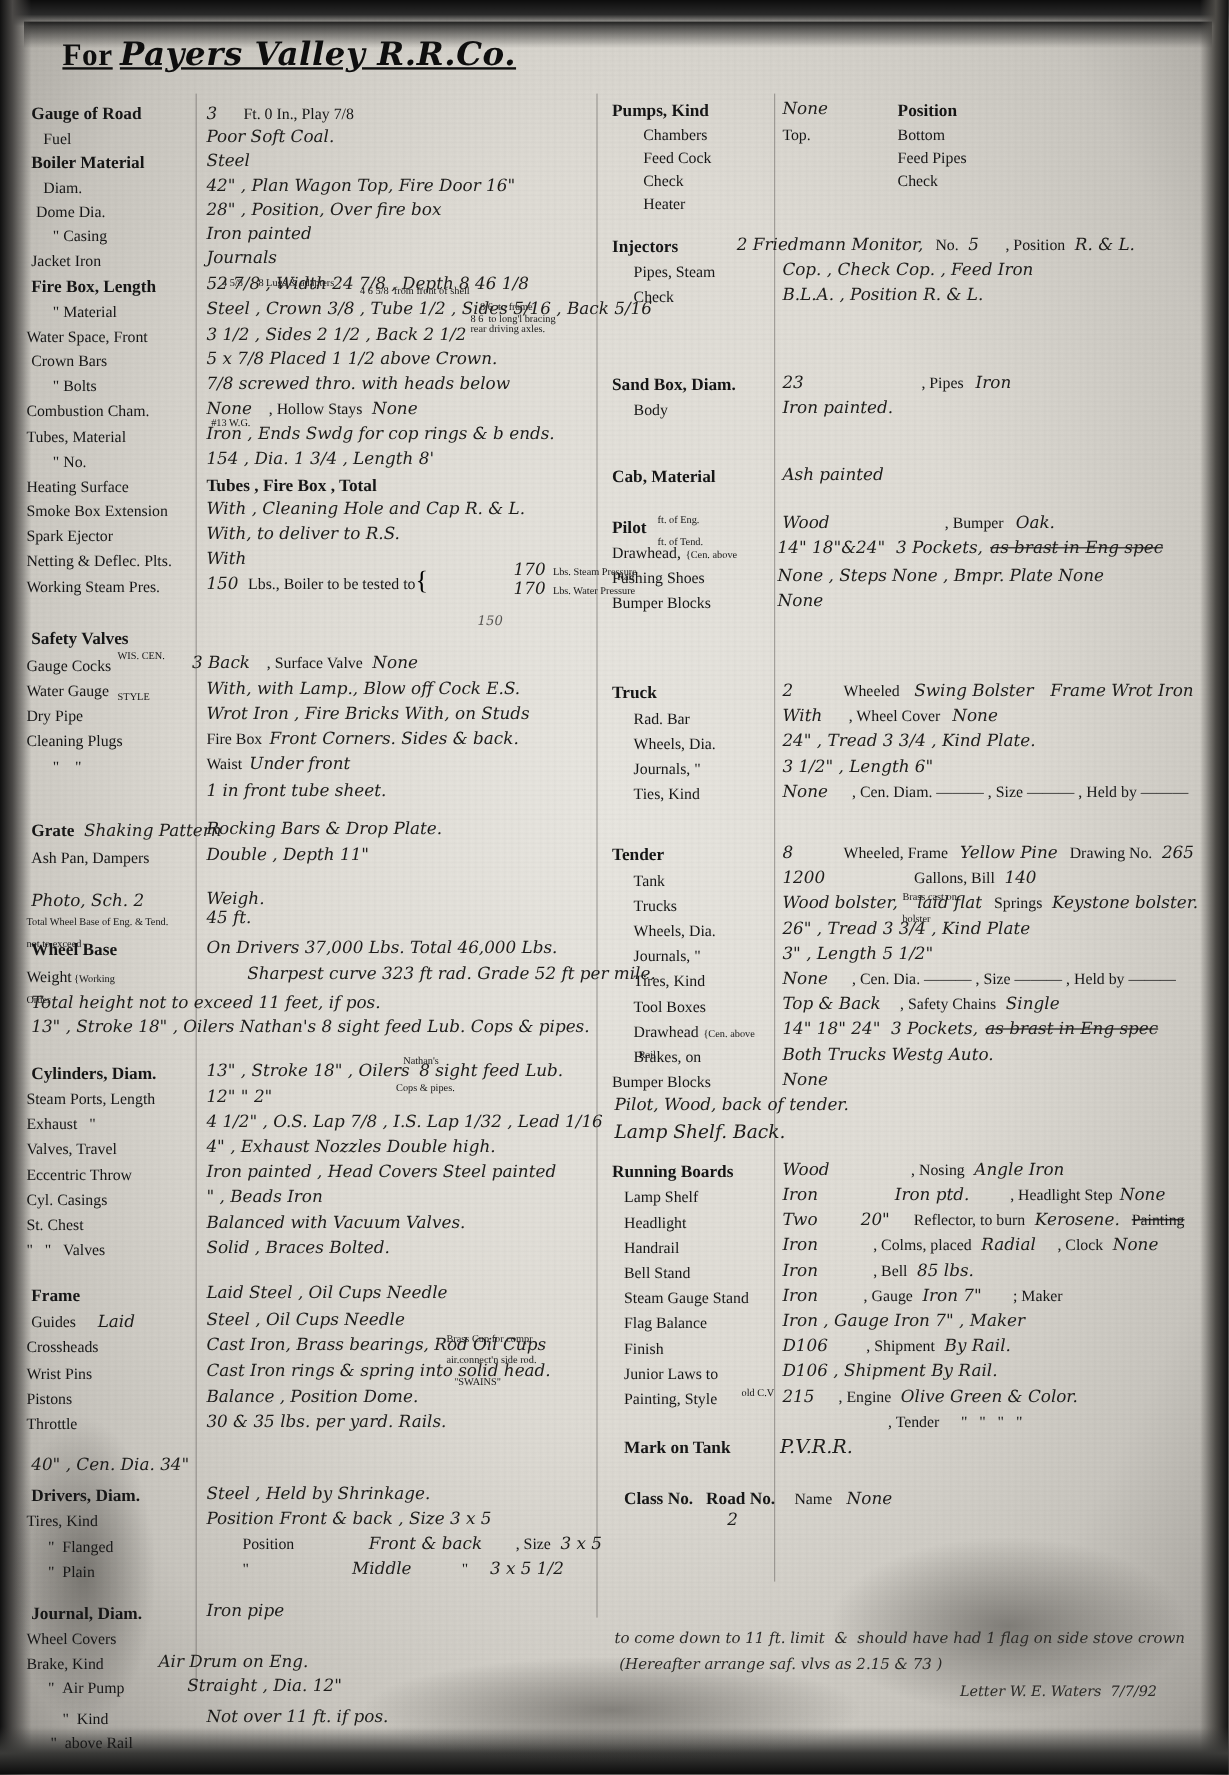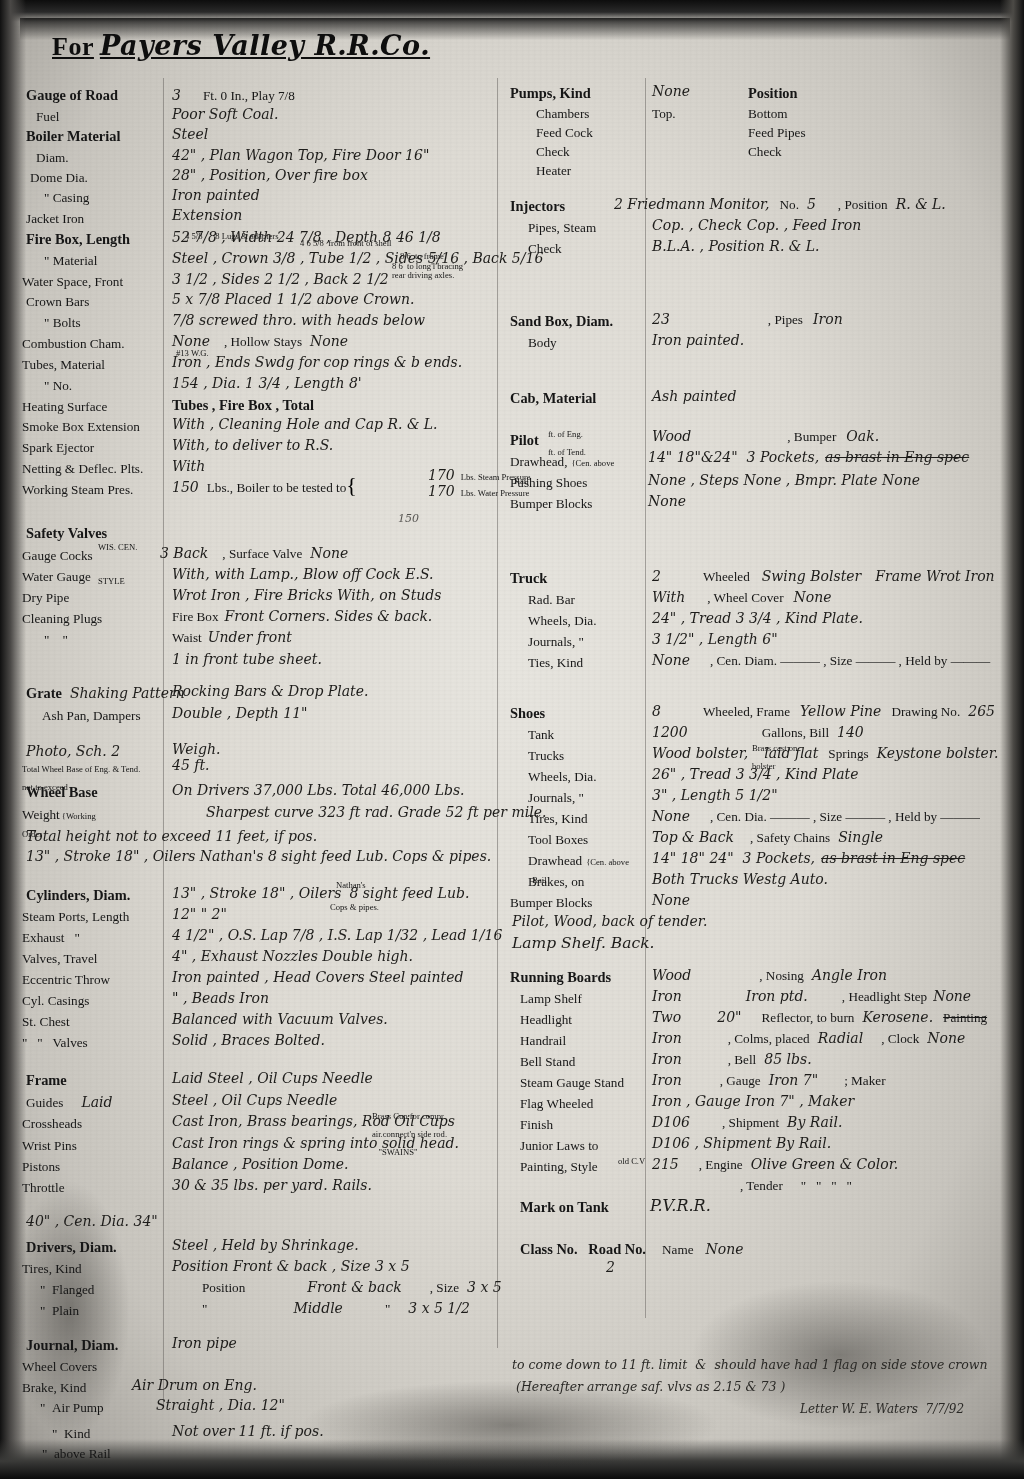--- a/index.html
+++ b/index.html
@@ -122,21 +122,21 @@
   <div class="row" style="left:36px;top:148px;"><span class="lbl">Diam.</span></div>
   <div class="row" style="left:172px;top:146px;"><span class="val">42" , Plan Wagon Top, Fire Door 16"</span></div>
 
   <div class="row" style="left:30px;top:168px;"><span class="lbl">Dome Dia.</span></div>
   <div class="row" style="left:172px;top:166px;"><span class="val">28" , Position, Over fire box</span></div>
 
   <div class="row" style="left:44px;top:188px;"><span class="lbl">"    Casing</span></div>
   <div class="row" style="left:172px;top:186px;"><span class="val">Iron painted</span></div>
 
   <div class="row" style="left:26px;top:209px;"><span class="lbl">Jacket Iron</span></div>
-  <div class="row" style="left:172px;top:206px;"><span class="val">Extension</span></div>
+  <div class="row" style="left:172px;top:206px;"><span class="val">Journals</span></div>
   <div class="row" style="left:185px;top:225px;"><span class="lbl xs">4&nbsp;5/8&nbsp;&nbsp;&nbsp;&nbsp;&nbsp;&nbsp;8 Lugs &amp; adapters</span></div>
   <div class="row" style="left:300px;top:232px;"><span class="lbl xs">4&nbsp;6&nbsp;5/8&nbsp;&nbsp;from front of shell</span></div>
 
   <div class="row" style="left:26px;top:230px;"><span class="lbl b">Fire Box, Length</span></div>
   <div class="row" style="left:172px;top:228px;"><span class="val">52 7/8 , Width 24 7/8 , Depth 8 46 1/8</span></div>
 
   <div class="row" style="left:44px;top:251px;"><span class="lbl">"      Material</span></div>
   <div class="row" style="left:172px;top:249px;"><span class="val">Steel , Crown 3/8 , Tube 1/2 , Sides 5/16 , Back 5/16</span></div>
   <div class="row" style="left:400px;top:245px;"><span class="lbl xs">8 6&nbsp;&nbsp;to frame</span></div>
   <div class="row" style="left:392px;top:255px;"><span class="lbl xs">8 6 &nbsp;to long'l bracing</span></div>
@@ -195,21 +195,21 @@
   <div class="row" style="left:22px;top:609px;"><span class="lbl">Cleaning Plugs</span></div>
   <div class="row" style="left:172px;top:607px;"><span class="lbl">Fire Box</span><span class="val" style="margin-left:6px;">Front Corners. Sides &amp; back.</span></div>
 
   <div class="row" style="left:44px;top:630px;"><span class="lbl">"&nbsp;&nbsp;&nbsp;&nbsp;"</span></div>
   <div class="row" style="left:172px;top:628px;"><span class="lbl">Waist</span><span class="val" style="margin-left:6px;">Under front</span></div>
   <div class="row" style="left:172px;top:650px;"><span class="val">1 in front tube sheet.</span></div>
 
   <div class="row" style="left:26px;top:684px;"><span class="lbl b">Grate</span><span class="val" style="margin-left:8px;">Shaking Pattern</span></div>
   <div class="row" style="left:172px;top:682px;"><span class="val">Rocking Bars &amp; Drop Plate.</span></div>
 
-  <div class="row" style="left:26px;top:706px;margin-left:16px;"><span class="lbl">Ash Pan, Dampers</span></div>
+  <div class="row" style="left:26px;top:706px;"><span class="lbl">Ash Pan, Dampers</span></div>
   <div class="row" style="left:172px;top:704px;"><span class="val">Double , Depth 11"</span></div>
 
   <div class="row" style="left:26px;top:742px;"><span class="val">Photo, Sch. 2</span></div>
   <div class="row" style="left:172px;top:740px;"><span class="val">Weigh.</span></div>
   <div class="row" style="left:22px;top:758px;"><span class="lbl xs">Total Wheel Base of Eng. &amp; Tend.<br>not to exceed</span></div>
   <div class="row" style="left:172px;top:756px;"><span class="val">45 ft.</span></div>
 
   <div class="row" style="left:26px;top:783px;"><span class="lbl b">Wheel Base</span></div>
   <div class="row" style="left:172px;top:781px;"><span class="val">On Drivers 37,000 Lbs.      Total 46,000 Lbs.</span></div>
 
@@ -350,21 +350,21 @@
 
   <div class="row" style="left:528px;top:611px;"><span class="lbl">Wheels, Dia.</span></div>
   <div class="row" style="left:652px;top:609px;"><span class="val">24" , Tread 3 3/4 , Kind Plate.</span></div>
 
   <div class="row" style="left:528px;top:632px;"><span class="lbl">Journals, "</span></div>
   <div class="row" style="left:652px;top:630px;"><span class="val">3 1/2" , Length 6"</span></div>
 
   <div class="row" style="left:528px;top:653px;"><span class="lbl">Ties, Kind</span></div>
   <div class="row" style="left:652px;top:651px;"><span class="val">None</span><span class="lbl" style="margin-left:20px;">, Cen. Diam. ——— , Size ——— , Held by ———</span></div>
 
-  <div class="row" style="left:510px;top:704px;"><span class="lbl b">Shoes</span></div>
+  <div class="row" style="left:510px;top:704px;"><span class="lbl b">Tender</span></div>
   <div class="row" style="left:652px;top:702px;"><span class="val">8</span><span class="lbl" style="margin-left:42px;">Wheeled, Frame</span><span class="val" style="margin-left:10px;">Yellow Pine</span><span class="lbl" style="margin-left:10px;">Drawing No.</span><span class="val" style="margin-left:8px;">265</span></div>
 
   <div class="row" style="left:528px;top:725px;"><span class="lbl">Tank</span></div>
   <div class="row" style="left:652px;top:723px;"><span class="val">1200</span><span class="lbl" style="margin-left:74px;">Gallons, Bill</span><span class="val" style="margin-left:8px;">140</span></div>
 
   <div class="row" style="left:528px;top:746px;"><span class="lbl">Trucks</span></div>
   <div class="row" style="left:652px;top:744px;"><span class="val">Wood bolster,</span><span class="val" style="margin-left:16px;">laid flat</span><span class="lbl" style="margin-left:10px;">Springs</span><span class="val" style="margin-left:8px;">Keystone bolster.</span></div>
   <div class="row" style="left:752px;top:737px;"><span class="lbl xs">Brass cast on<br>bolster</span></div>
 
   <div class="row" style="left:528px;top:767px;"><span class="lbl">Wheels, Dia.</span></div>
@@ -402,21 +402,21 @@
 
   <div class="row" style="left:520px;top:1031px;"><span class="lbl">Handrail</span></div>
   <div class="row" style="left:652px;top:1029px;"><span class="val">Iron</span><span class="lbl" style="margin-left:46px;">, Colms, placed</span><span class="val" style="margin-left:8px;">Radial</span><span class="lbl" style="margin-left:18px;">, Clock</span><span class="val" style="margin-left:8px;">None</span></div>
 
   <div class="row" style="left:520px;top:1052px;"><span class="lbl">Bell Stand</span></div>
   <div class="row" style="left:652px;top:1050px;"><span class="val">Iron</span><span class="lbl" style="margin-left:46px;">, Bell</span><span class="val" style="margin-left:8px;">85 lbs.</span></div>
 
   <div class="row" style="left:520px;top:1073px;"><span class="lbl">Steam Gauge Stand</span></div>
   <div class="row" style="left:652px;top:1071px;"><span class="val">Iron</span><span class="lbl" style="margin-left:38px;">, Gauge</span><span class="val" style="margin-left:8px;">Iron 7"</span><span class="lbl" style="margin-left:26px;">; Maker</span></div>
 
-  <div class="row" style="left:520px;top:1094px;"><span class="lbl">Flag Wheeled</span></div>
+  <div class="row" style="left:520px;top:1094px;"><span class="lbl">Flag Balance</span></div>
   <div class="row" style="left:652px;top:1092px;"><span class="val">Iron , Gauge Iron 7" , Maker</span></div>
 
   <div class="row" style="left:520px;top:1115px;"><span class="lbl">Finish</span></div>
   <div class="row" style="left:652px;top:1113px;"><span class="val">D106</span><span class="lbl" style="margin-left:32px;">, Shipment</span><span class="val" style="margin-left:8px;">By Rail.</span></div>
 
   <div class="row" style="left:520px;top:1136px;"><span class="lbl">Junior Laws to</span></div>
   <div class="row" style="left:652px;top:1134px;"><span class="val">D106 , Shipment By Rail.</span></div>
 
   <div class="row" style="left:520px;top:1157px;"><span class="lbl">Painting, Style</span></div>
   <div class="row" style="left:618px;top:1150px;"><span class="lbl xs faint">old C.V</span></div>

